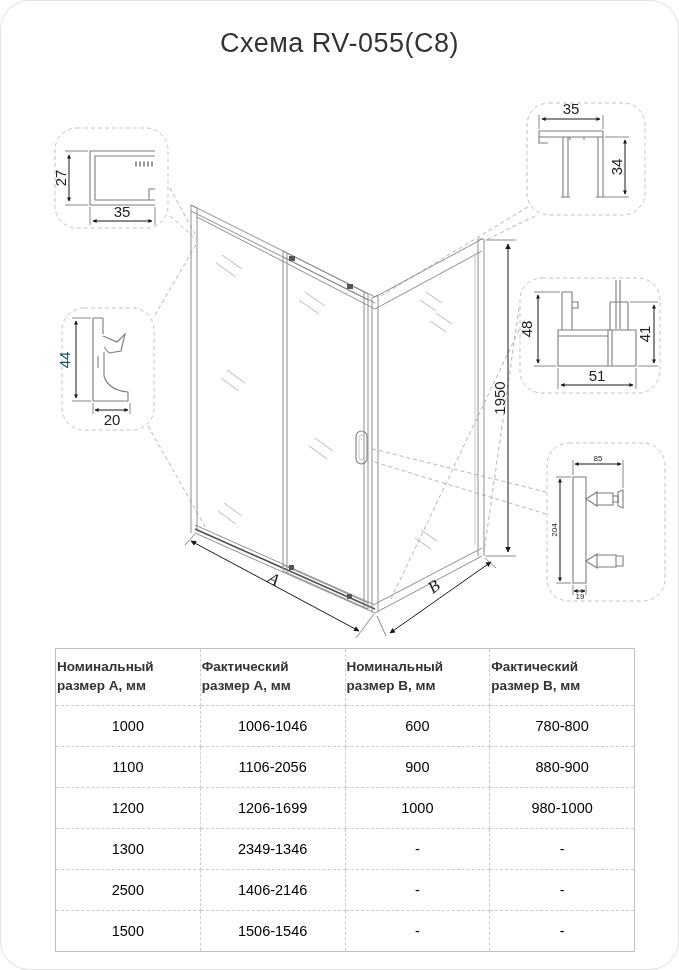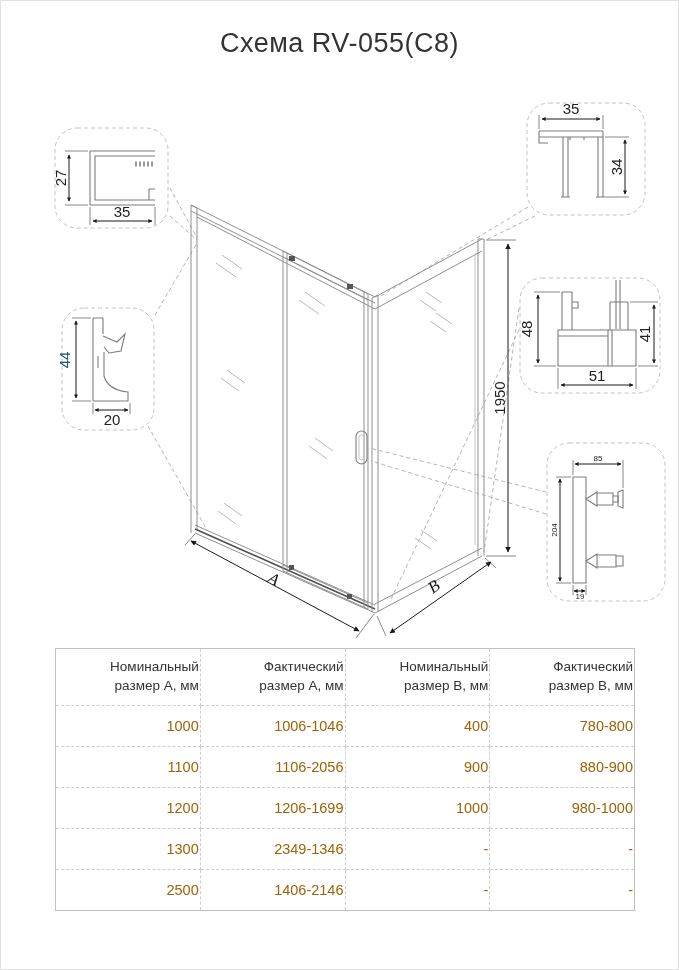--- a/index.html
+++ b/index.html
@@ -1,39 +1,39 @@
 <!DOCTYPE html>
 <html><head>
 <meta charset="utf-8">
 <style>
   html,body{margin:0;padding:0;background:#fff;}
   .page{position:relative;width:679px;height:970px;background:#fff;
-        font-family:"Liberation Sans",sans-serif;box-shadow:inset 0 0 0 1px #e2e2e2;overflow:hidden;}
+        font-family:"Liberation Sans",sans-serif;box-shadow:inset 0 0 0 1px #e2e2e2;overflow:hidden;border-radius:29px;}
   .title{position:absolute;top:28px;left:0;width:100%;text-align:center;
          font-size:27px;color:#333;letter-spacing:.5px;}
   svg{position:absolute;top:0;left:0;}
   .bub{fill:none;stroke:#c2c2c2;stroke-width:1;stroke-dasharray:4 3;}
   .prof{fill:none;stroke:#7d7d7d;stroke-width:1.1;}
   .frame{fill:none;stroke:#8f8f8f;stroke-width:1;}
   .light{fill:none;stroke:#c4c4c4;stroke-width:1;}
   .dark{fill:none;stroke:#4f4f4f;stroke-width:1.6;}
   .shine{fill:none;stroke:#b9b9b9;stroke-width:1;}
   .lead{fill:none;stroke:#b5b5b5;stroke-width:1;stroke-dasharray:4 3;}
   .dim{fill:none;stroke:#1a1a1a;stroke-width:1;}
   .ext{fill:none;stroke:#6a6a6a;stroke-width:.8;}
   .dimtxt{font:15px "Liberation Sans",sans-serif;fill:#222;}
   .dimsm{font:8px "Liberation Sans",sans-serif;fill:#222;}
   .dimnavy{fill:#1d4e74;}
   .ablab{font:italic 17px "Liberation Serif",serif;fill:#1a1a1a;}
   
   table.sizes{position:absolute;top:648px;left:55px;width:580px;
       border-collapse:collapse;border:1px solid #c0c0c0;table-layout:fixed;color:#333;}
-  table.sizes th{height:54px;font-weight:400;font-size:13.5px;line-height:1.4;
-      border:1px dashed #cdcdcd;text-align:right;}
-  table.sizes td{height:38px;font-size:14.5px;border:1px dashed #cdcdcd;text-align:right;color:#a16207;}
+  table.sizes th{height:54px;font-weight:700;font-size:13.5px;line-height:1.4;
+      border:1px dashed #cdcdcd;text-align:left;}
+  table.sizes td{height:38px;font-size:14.5px;border:1px dashed #cdcdcd;text-align:center;color:#000000;}
 </style>
 </head>
 <body>
 
 <div class="page">
 
   <div class="title">Схема RV-055(C8)</div>
 
   <svg width="679" height="648" viewBox="0 0 679 648">
     <defs>
@@ -214,21 +214,21 @@
         <th>
           <div>Фактический</div>
             <div>размер В, мм</div>
         </th>
       </tr>
     </thead>
     <tbody>
       <tr>
         <td>1000</td>
         <td>1006-1046</td>
-        <td>400</td>
+        <td>600</td>
         <td>780-800</td>
       </tr>
       <tr>
         <td>1100</td>
         <td>1106-2056</td>
         <td>900</td>
         <td>880-900</td>
       </tr>
       <tr>
         <td>1200</td>
@@ -241,16 +241,22 @@
         <td>2349-1346</td>
         <td>-</td>
         <td>-</td>
       </tr>
       <tr>
         <td>2500</td>
         <td>1406-2146</td>
         <td>-</td>
         <td>-</td>
       </tr>
+      <tr>
+        <td>1500</td>
+        <td>1506-1546</td>
+        <td>-</td>
+        <td>-</td>
+      </tr>
     </tbody>
   </table>
 
 </div>
 
 </body></html>

